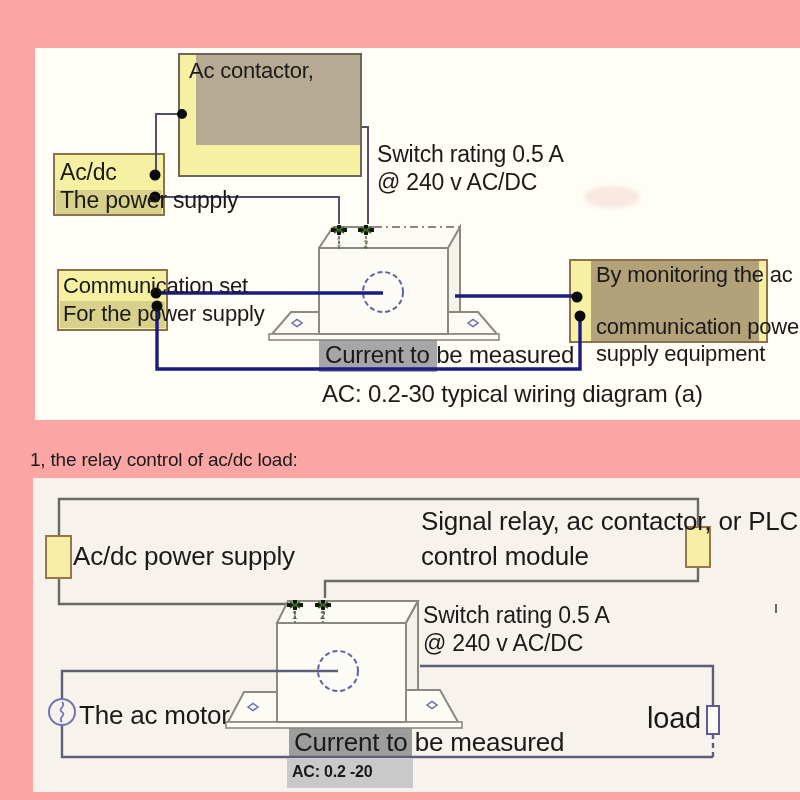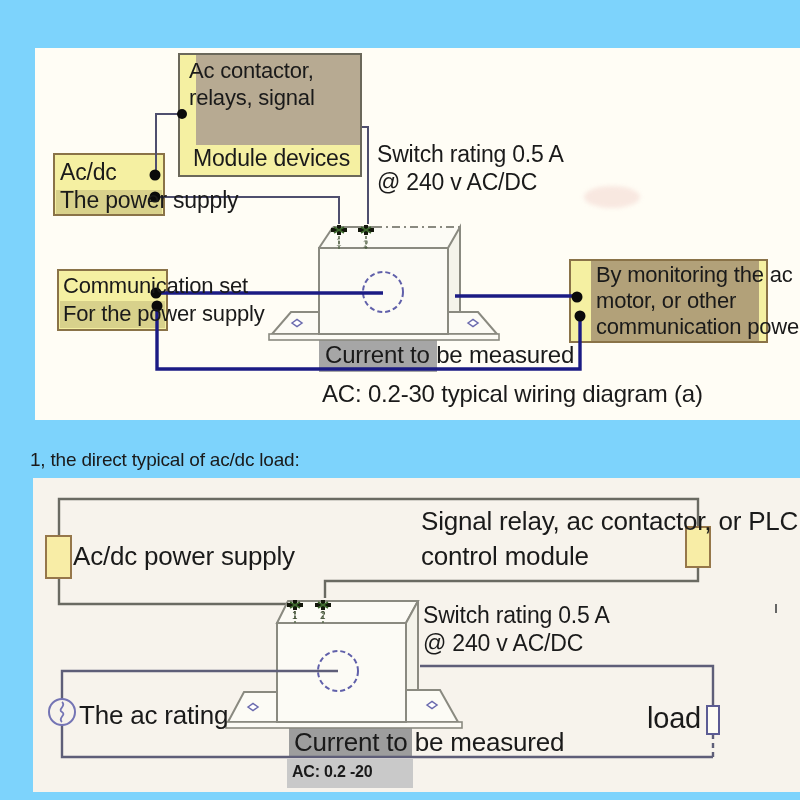--- a/index.html
+++ b/index.html
@@ -1,17 +1,17 @@
 <!DOCTYPE html>
 <html><head>
 <meta charset="utf-8">
 <style>
   html,body{margin:0;padding:0;background:#ffffff;}
   .stage{
-    position:relative;width:800px;height:800px;overflow:hidden;background:#7dd3fc;
+    position:relative;width:800px;height:800px;overflow:hidden;background:#fca5a5;
     font-family:"Liberation Sans","DejaVu Sans",sans-serif;color:#1a1a1a;
     letter-spacing:-0.2px;
   }
   .panel{position:absolute;}
   .panel-top{left:35px;top:48px;width:765px;height:372px;background:#fffdf5;}
   .panel-bottom{left:33px;top:478px;width:767px;height:314px;background:#f7f3ec;}
   .ybox{position:absolute;background:#f5f0a2;border:2px solid #8a7348;box-sizing:border-box;}
   .brown{position:absolute;background:#b7aa92;}
   .hl{position:absolute;background:#d8d18b;}
   .graybox{position:absolute;}
@@ -160,52 +160,50 @@
         <line x1="-8" y1="0" x2="8" y2="0" stroke="#12160a" stroke-width="4"></line>
         <line x1="0" y1="-5" x2="0" y2="5" stroke="#12160a" stroke-width="4"></line>
         <line x1="-5" y1="-3" x2="5" y2="3" stroke="#3f6b2f" stroke-width="1.5"></line>
         <line x1="-5" y1="3" x2="5" y2="-3" stroke="#3f6b2f" stroke-width="1.5"></line>
         <line x1="0" y1="6" x2="0" y2="18" stroke="#57684a" stroke-width="1.5" stroke-dasharray="3,2"></line>
       </g>
     </g>
   </svg>
 
   <div class="txt t22" style="left:189px;top:58px;">Ac contactor,</div>
-  <div class="txt t22" style="left:189px;top:85px;">relays, signal</div>
-  <div class="txt t23" style="left:193px;top:145px;">Module devices</div>
 
   <div class="txt t23" style="left:60px;top:159px;">Ac/dc</div>
   <div class="txt t23" style="left:60px;top:187px;text-align:right;">The power supply</div>
 
   <div class="txt t23" style="left:377px;top:141px;">Switch rating 0.5 A</div>
   <div class="txt t23" style="left:377px;top:169px;">@ 240 v AC/DC</div>
 
   <div class="txt t22" style="left:63px;top:273px;">Communication set</div>
   <div class="txt t22" style="left:63px;top:301px;">For the power supply</div>
 
   <div class="txt t22" style="left:596px;top:262px;">By monitoring the ac</div>
-  <div class="txt t22" style="left:596px;top:288px;">motor, or other</div>
   <div class="txt t22" style="left:596px;top:314px;">communication power</div>
+  <div class="txt t22" style="left:596px;top:341px;">supply equipment</div>
 
   <div class="txt t24" style="left:325px;top:341px;">Current to be measured</div>
   <div class="txt t24" style="left:322px;top:380px;text-align:right;">AC: 0.2-30 typical wiring diagram (a)</div>
 
   <div class="tinydigit" style="left:336px;top:237px;opacity:.55;">1</div>
   <div class="tinydigit" style="left:363px;top:239px;opacity:.55;">2</div>
 
-  <div class="txt t19" style="left:30px;top:449px;">1, the direct typical of ac/dc load:</div>
+  <div class="txt t19" style="left:30px;top:449px;">1, the relay control of ac/dc load:</div>
 
   <div class="txt t26" style="left:421px;top:506px;">Signal relay, ac contactor, or PLC</div>
   <div class="txt t26" style="left:73px;top:541px;">Ac/dc power supply</div>
   <div class="txt t26" style="left:421px;top:541px;">control module</div>
 
   <div class="txt t23" style="left:423px;top:602px;">Switch rating 0.5 A</div>
   <div class="txt t23" style="left:423px;top:630px;">@ 240 v AC/DC</div>
 
-  <div class="txt t26" style="left:79px;top:700px;">The ac rating</div>
+  <div class="txt t26" style="left:79px;top:700px;">The ac motor</div>
   <div class="txt t29" style="left:647px;top:701px;text-align:right;">load</div>
 
   <div class="txt t26" style="left:294px;top:727px;">Current to be measured</div>
   <div class="txt" style="left:292px;top:763px;font-size:16px;font-weight:600;">AC: 0.2 -20</div>
 
   <div class="tinydigit" style="left:292px;top:610px;">1</div>
   <div class="tinydigit" style="left:320px;top:610px;">2</div>
 
 </div>
 

